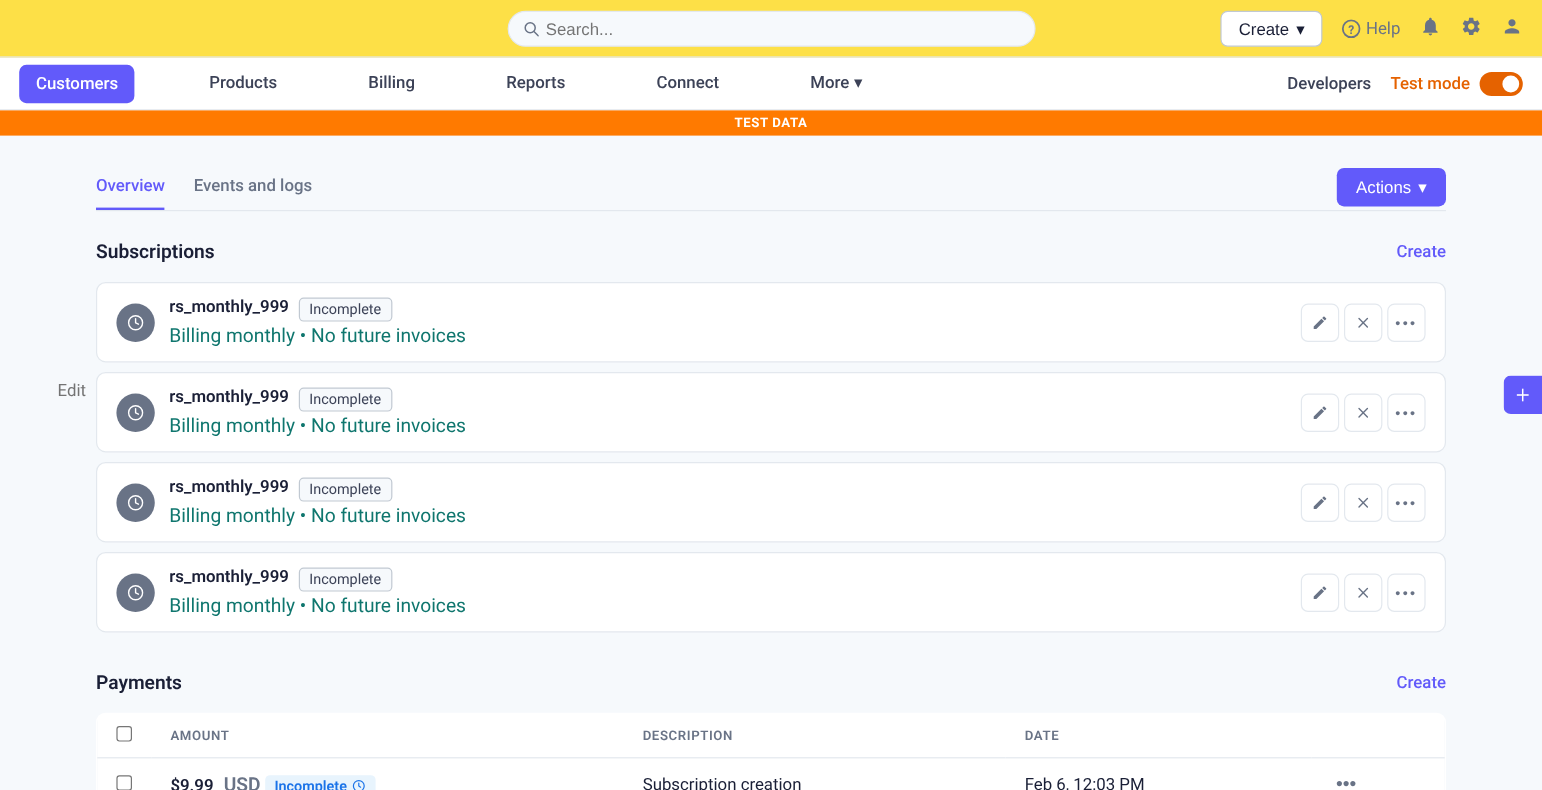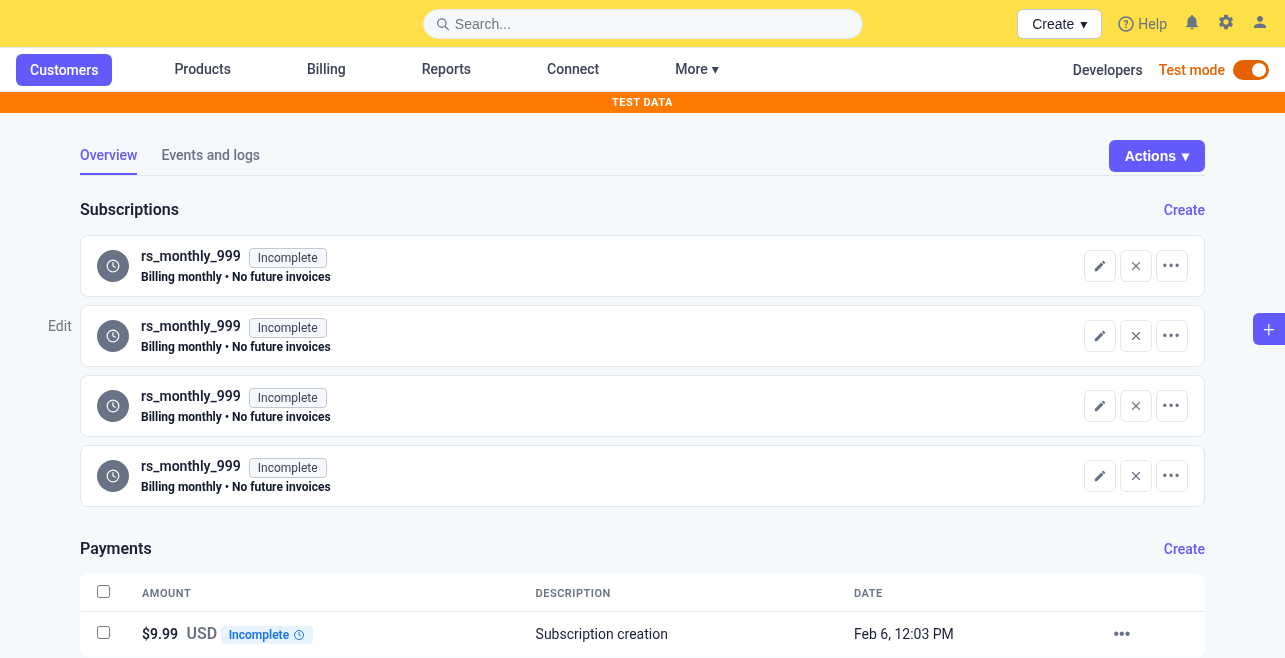--- a/index.html
+++ b/index.html
@@ -180,21 +180,21 @@
       border-bottom: 2px solid #625afa;
     }
     .actions-btn {
       margin-left: auto;
       background: #625afa;
       color: #fff;
       border: none;
       border-radius: 6px;
       padding: 8px 16px;
       font-size: 14px;
-      font-weight: 700;
+      font-weight: 400;
       cursor: pointer;
       display: flex;
       align-items: center;
       gap: 6px;
       justify-content: space-between;
     }
 
     
     .section {
       margin-bottom: 32px;
@@ -255,23 +255,22 @@
     }
     .badge-incomplete {
       background: #f6f9fc;
       border: 1px solid #c1c9d2;
       border-radius: 4px;
       padding: 2px 8px;
       font-size: 12px;
       color: #3c4257;
     }
     .sub-desc {
-      font-size: 12px;
-      color: #0f172a;
-      font-weight: bold;
+      font-size: 16px;
+      color: #0f766e;
     }
     .sub-actions {
       display: flex;
       gap: 4px;
     }
     .icon-btn {
       width: 32px;
       height: 32px;
       border: 1px solid #e3e8ee;
       border-radius: 6px;

